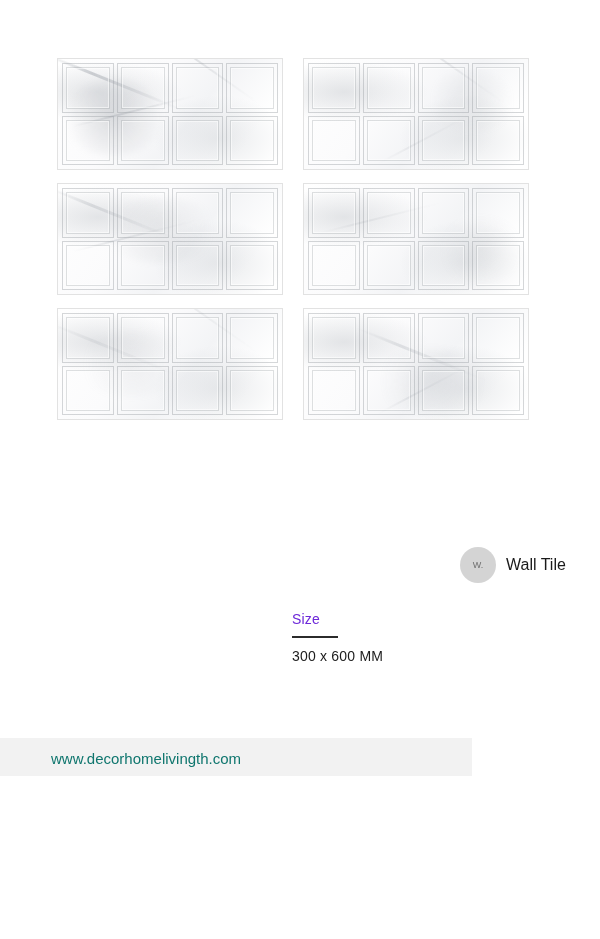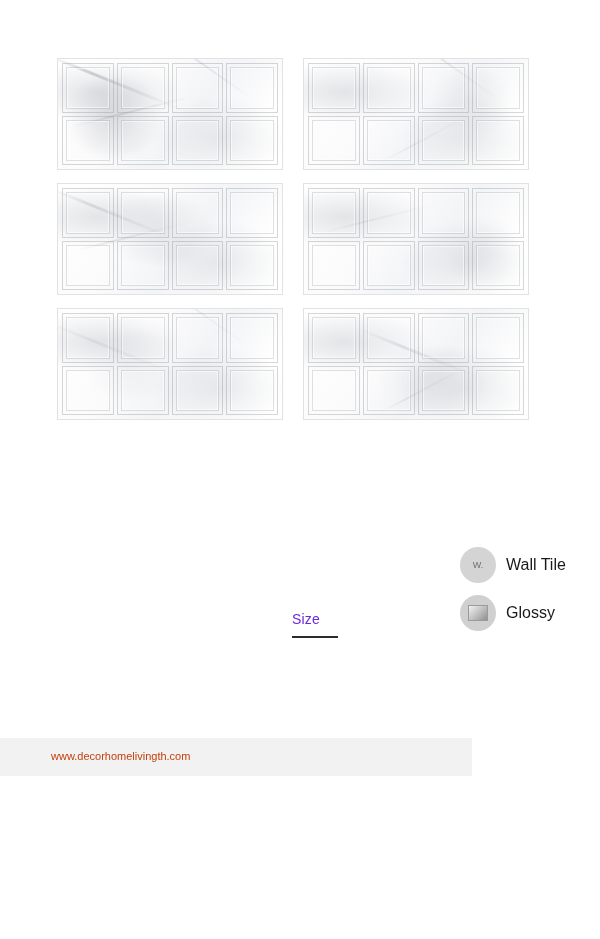--- a/index.html
+++ b/index.html
@@ -177,22 +177,22 @@
     left: 0;
     top: 738px;
     width: 472px;
     height: 38px;
     background: #f2f2f2;
   }
   #footer-url {
     position: absolute;
     left: 51px;
     top: 750px;
-    font-size: 11px;
-    color: #c2410c;
+    font-size: 15px;
+    color: #0f766e;
   }
 </style>
 </head>
 <body>
 
 <div id="tile-gallery">
 
   <div class="tile-card col-a row-1">
     <div class="marble">
       <div class="vein v1"></div>
@@ -395,35 +395,30 @@
           <div class="panel-inner"></div>
         </div>
     </div>
   </div>
 
 </div>
 
 <div id="size-block">
   <div id="size-label">Size</div>
   <div id="size-rule"></div>
+  <div id="size-value">300 x 600 MM</div>
 </div>
 
 <div id="attributes">
 
   <div class="attr-row">
     <div class="attr-icon icon-walltile">
       <span>W.</span>
     </div>
     <div class="attr-label">Wall Tile</div>
   </div>
 
-  <div class="attr-row">
-    <div class="attr-icon icon-glossy">
-      <div class="sheen"></div>
-    </div>
-    <div class="attr-label">Glossy</div>
-  </div>
 
 
 </div>
 
 <div id="footer-bar"></div>
 <div id="footer-url">www.decorhomelivingth.com</div>
 
 </body></html>

